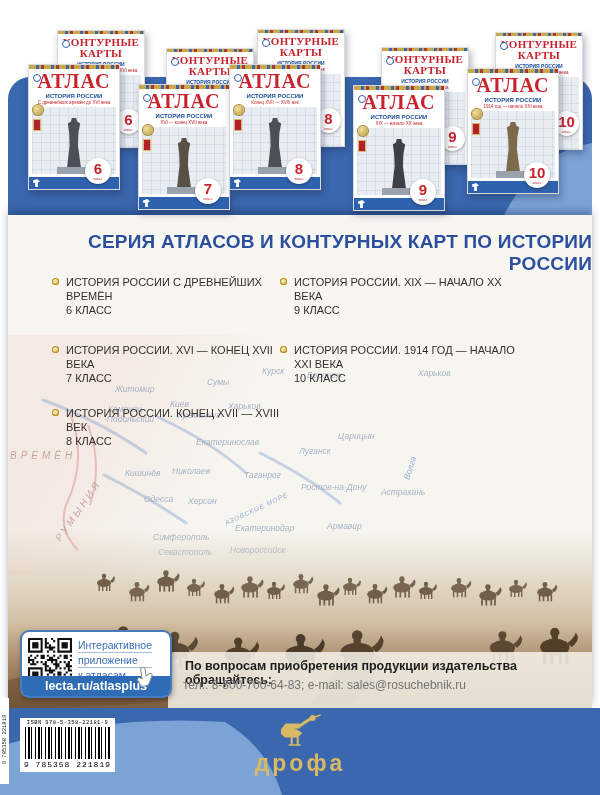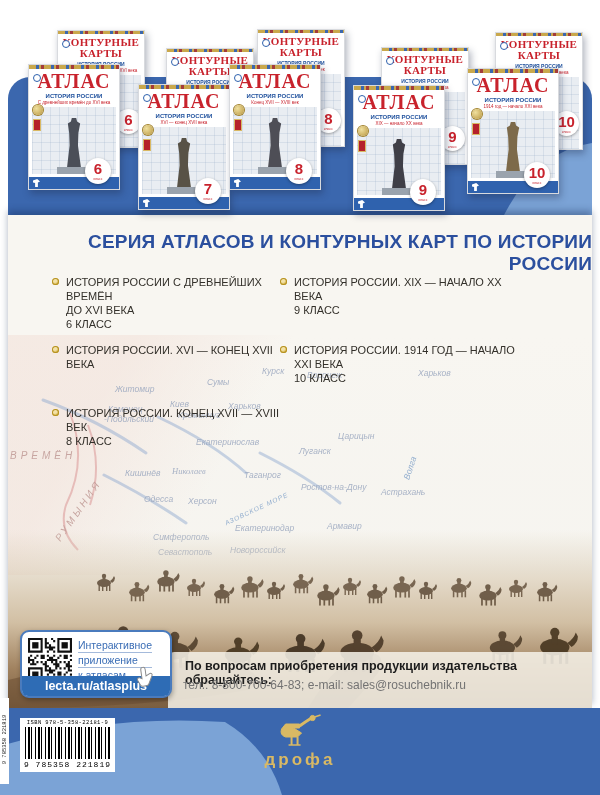--- a/index.html
+++ b/index.html
@@ -91,21 +91,21 @@
         border-radius:0 0 6px 6px;color:#fff;font-weight:bold;font-size:12.5px;text-align:center;line-height:20px;}
   .hand{position:absolute;right:14px;top:34px;z-index:2;}
 
   
   .barcode{position:absolute;left:20px;top:10px;width:95px;height:54px;background:#fff;padding:1px 3px;box-sizing:border-box;}
   .barcode .isbn{font-size:5.5px;letter-spacing:.4px;text-align:center;color:#000;font-family:"Liberation Mono",monospace;}
   .barcode .bars{height:32px;margin:1px 2px;
      background:repeating-linear-gradient(90deg,#000 0 1px,#fff 1px 3px,#000 3px 5px,#fff 5px 6px,#000 6px 7px,#fff 7px 10px);}
   .barcode .ean{font-size:8px;text-align:center;color:#000;font-family:"Liberation Mono",monospace;letter-spacing:1px;}
   .drofa{position:absolute;left:50%;top:6px;transform:translateX(-50%);text-align:center;color:#d9b964;}
-  .drofa .word{font-size:17px;font-weight:bold;letter-spacing:3px;margin-top:-2px;}
+  .drofa .word{font-size:23px;font-weight:bold;letter-spacing:3px;margin-top:-2px;}
   .isbnstrip{position:absolute;left:0;top:698px;width:9px;height:86px;background:#fff;z-index:5;}
   .isbnstrip span{position:absolute;left:-37px;top:38px;transform:rotate(-90deg);font-size:5.5px;color:#222;
         font-family:"Liberation Mono",monospace;white-space:nowrap;width:82px;text-align:center;display:block;}
 </style>
 </head>
 <body>
 
 <div class="blue-top">
   <svg width="110" height="90" viewBox="0 0 110 90">
     <path d="M110,18 Q55,26 22,90 L110,90 Z" fill="#7ba3d6"></path>
@@ -134,21 +134,21 @@
       <span class="maplabel" style="left: 254px; top: 151px;">Курск</span>
       <span class="maplabel" style="left: 299px; top: 155px;">Воронеж</span>
       <span class="maplabel" style="left: 410px; top: 153px;">Харьков</span>
       <span class="maplabel" style="left: 100px; top: 189px;">Каменец-</span>
       <span class="maplabel" style="left: 96px; top: 199px;">-Подольский</span>
       <span class="maplabel" style="left: 170px; top: 195px;">Кременчуг</span>
       <span class="maplabel" style="left: 188px; top: 222px;">Екатеринослав</span>
       <span class="maplabel" style="left: 291px; top: 231px;">Луганск</span>
       <span class="maplabel" style="left: 330px; top: 216px;">Царицын</span>
       <span class="maplabel" style="left: 117px; top: 253px;">Кишинёв</span>
-      <span class="maplabel" style="left: 164px; top: 251px; font-family: Liberation Serif, serif;">Николаев</span>
+      <span class="maplabel" style="left: 164px; top: 251px;">Николаев</span>
       <span class="maplabel" style="left: 236px; top: 255px;">Таганрог</span>
       <span class="maplabel" style="left: 293px; top: 267px;">Ростов-на-Дону</span>
       <span class="maplabel" style="left: 373px; top: 272px;">Астрахань</span>
       <span class="maplabel" style="left: 136px; top: 279px;">Одесса</span>
       <span class="maplabel" style="left: 180px; top: 281px;">Херсон</span>
       <span class="maplabel" style="left: 227px; top: 308px;">Екатеринодар</span>
       <span class="maplabel" style="left: 319px; top: 306px;">Армавир</span>
       <span class="maplabel" style="left: 145px; top: 317px;">Симферополь</span>
       <span class="maplabel" style="left: 222px; top: 330px;">Новороссийск</span>
       <span class="maplabel" style="left: 150px; top: 332px;">Севастополь</span>
@@ -203,26 +203,26 @@
     </svg>
   </div>
 
   <div class="contactwash"></div>
 
   <div class="headline">СЕРИЯ АТЛАСОВ И КОНТУРНЫХ КАРТ ПО ИСТОРИИ РОССИИ</div>
   <div class="col" id="col-left" style="left:44px;top:0;">
       <div class="item" style="top: 60px;">
         <span class="bullet"></span>
         <div>ИСТОРИЯ РОССИИ С ДРЕВНЕЙШИХ ВРЕМЁН</div>
-        <div>ДО XVI ВЕКА</div>
         <div>6 КЛАСС</div>
       </div>
       <div class="item" style="top: 128px;">
         <span class="bullet"></span>
         <div>ИСТОРИЯ РОССИИ. XVI — КОНЕЦ XVII ВЕКА</div>
+        <div>7 КЛАСС</div>
       </div>
       <div class="item" style="top: 191px;">
         <span class="bullet"></span>
         <div>ИСТОРИЯ РОССИИ. КОНЕЦ XVII — XVIII ВЕК</div>
         <div>8 КЛАСС</div>
       </div>
     </div>
   <div class="col" id="col-right" style="left:272px;top:0;">
       <div class="item" style="top: 60px;">
         <span class="bullet"></span>

